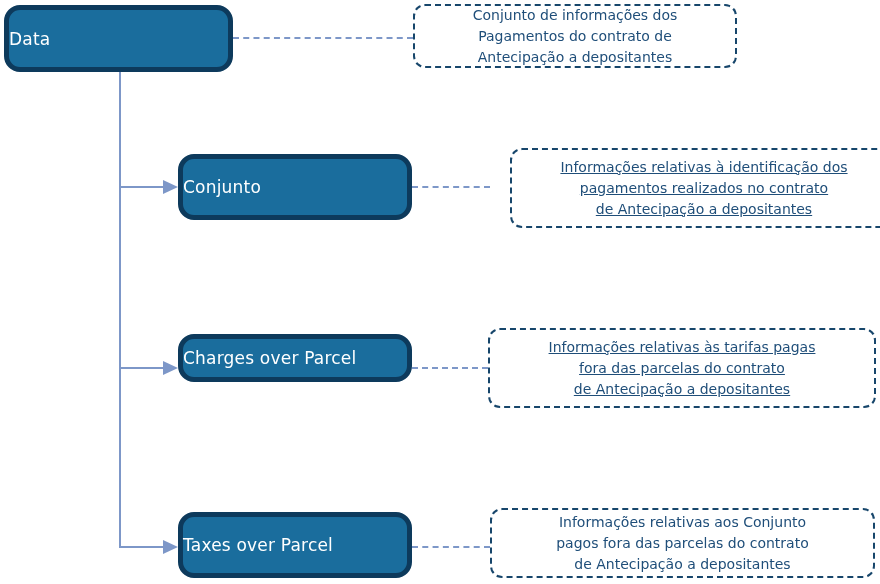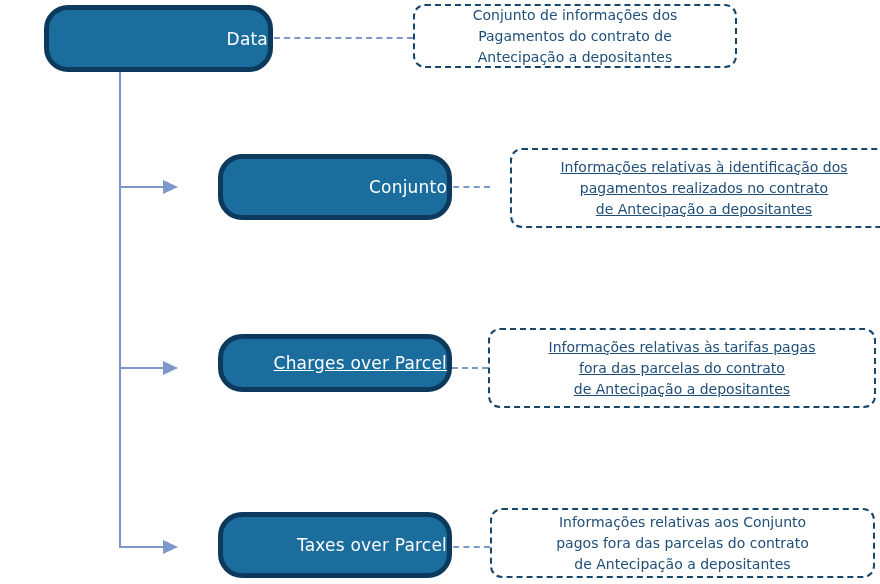--- a/index.html
+++ b/index.html
@@ -14,33 +14,32 @@
     height: 584px;
     background: #ffffff;
     overflow: hidden;
   }
   
   .node {
     position: absolute;
     box-sizing: border-box;
     background: #1a6d9d;
     border: 5px solid #0d3a5c;
-    border-radius: 24px;
+    border-radius: 16px;
     color: #ffffff;
     display: flex;
     align-items: center;
-    justify-content: flex-end;
+    justify-content: flex-start;
     font-size: 17px;
     letter-spacing: 0.2px;
-    margin-left: 40px;
   }
   #node-data     { left: 4px;   top: 5px;   width: 229px; height: 67px; }
   #node-releases { left: 178px; top: 154px; width: 234px; height: 66px; }
-  #node-charges  { left: 178px; top: 334px; width: 234px; height: 58px; text-decoration: underline; }
-  #node-taxes    { left: 178px; top: 512px; width: 234px; height: 66px; padding-left: 36px; }
+  #node-charges  { left: 178px; top: 334px; width: 234px; height: 48px; }
+  #node-taxes    { left: 178px; top: 512px; width: 234px; height: 66px; }
 
   
   .note {
     position: absolute;
     box-sizing: border-box;
     background: #ffffff;
     border: 2px dashed #17466b;
     border-radius: 12px;
     color: #1f4e79;
     display: flex;

